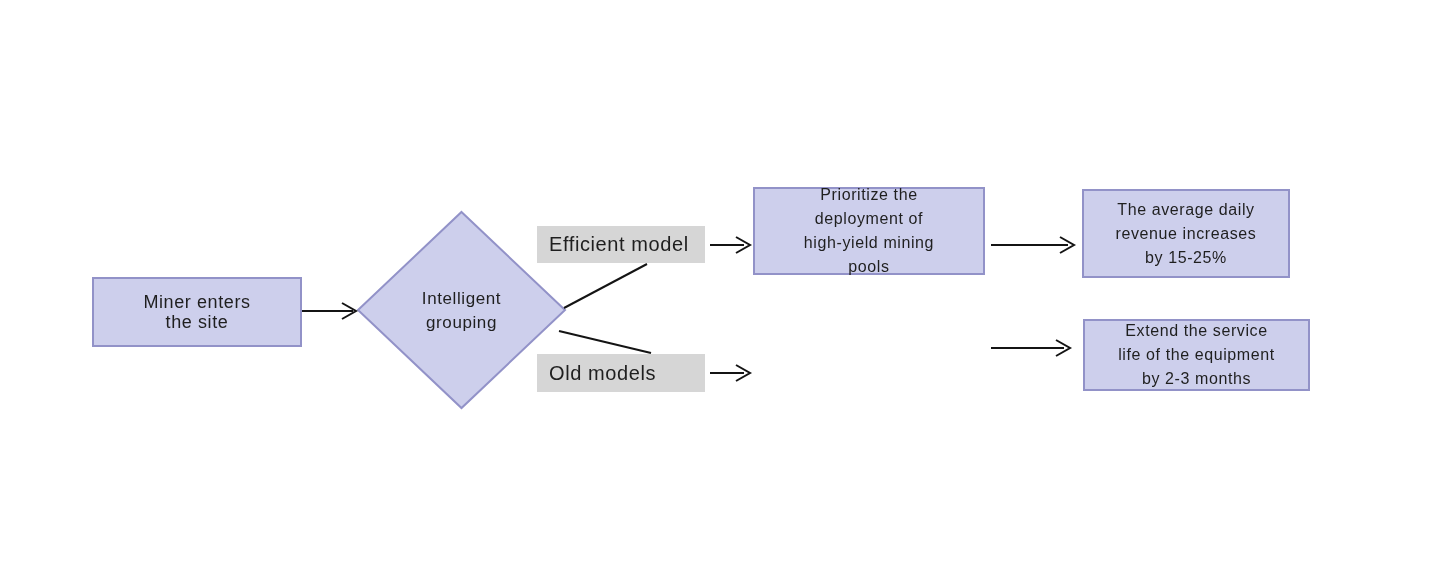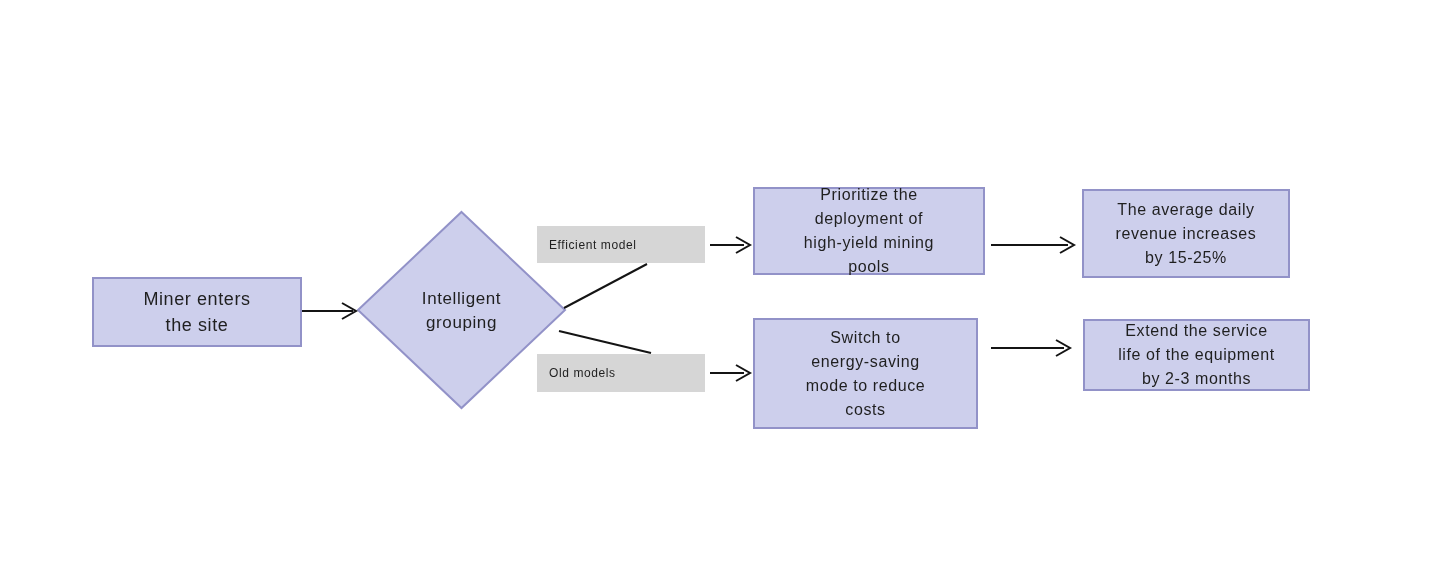--- a/index.html
+++ b/index.html
@@ -38,36 +38,36 @@
     font-size: 16px;
     line-height: 24px;
     letter-spacing: 0.6px;
   }
   .rect {
     background: var(--node-fill, #cdcfec);
     border: 2px solid var(--node-border, #9292c8);
   }
   #node-start {
     left: 92px; top: 277px; width: 210px; height: 70px;
-    font-size: 18px; line-height: 26px;
+    font-size: 18px; line-height: 20px;
   }
   #node-decision {
     left: 381px; top: 286px; width: 161px; height: 50px;
     font-size: 17px; line-height: 24px;
     background: transparent; border: none;
   }
   .branch-label {
     position: absolute;
     box-sizing: border-box;
     display: flex;
     align-items: center;
     justify-content: flex-start;
     padding-left: 12px;
     background: var(--label-fill, #d6d6d6);
-    font-size: 12px;
+    font-size: 20px;
     letter-spacing: 0.6px;
     white-space: pre;
   }
   #label-efficient { left: 537px; top: 226px; width: 168px; height: 37px; }
   #label-old       { left: 537px; top: 354px; width: 168px; height: 38px; }
   #node-action-eff  { left: 753px;  top: 170px; width: 232px; height: 88px; margin-top: 17px; }
   #node-outcome-eff { left: 1082px; top: 189px; width: 208px; height: 89px; }
   #node-action-old  { left: 753px;  top: 318px; width: 225px; height: 111px; }
   #node-outcome-old { left: 1083px; top: 319px; width: 227px; height: 72px; }
 </style>
@@ -107,22 +107,18 @@
 
   <div class="node rect" id="node-action-eff">Prioritize the
 deployment of
 high-yield mining
 pools</div>
 
   <div class="node rect" id="node-outcome-eff">The average daily
 revenue increases
 by 15-25%</div>
 
-  <div class="node rect" id="node-action-old">Switch to
-energy-saving
-mode to reduce
-costs</div>
 
   <div class="node rect" id="node-outcome-old">Extend the service
 life of the equipment
 by 2-3 months</div>
 
 </div>
 
 </body></html>

